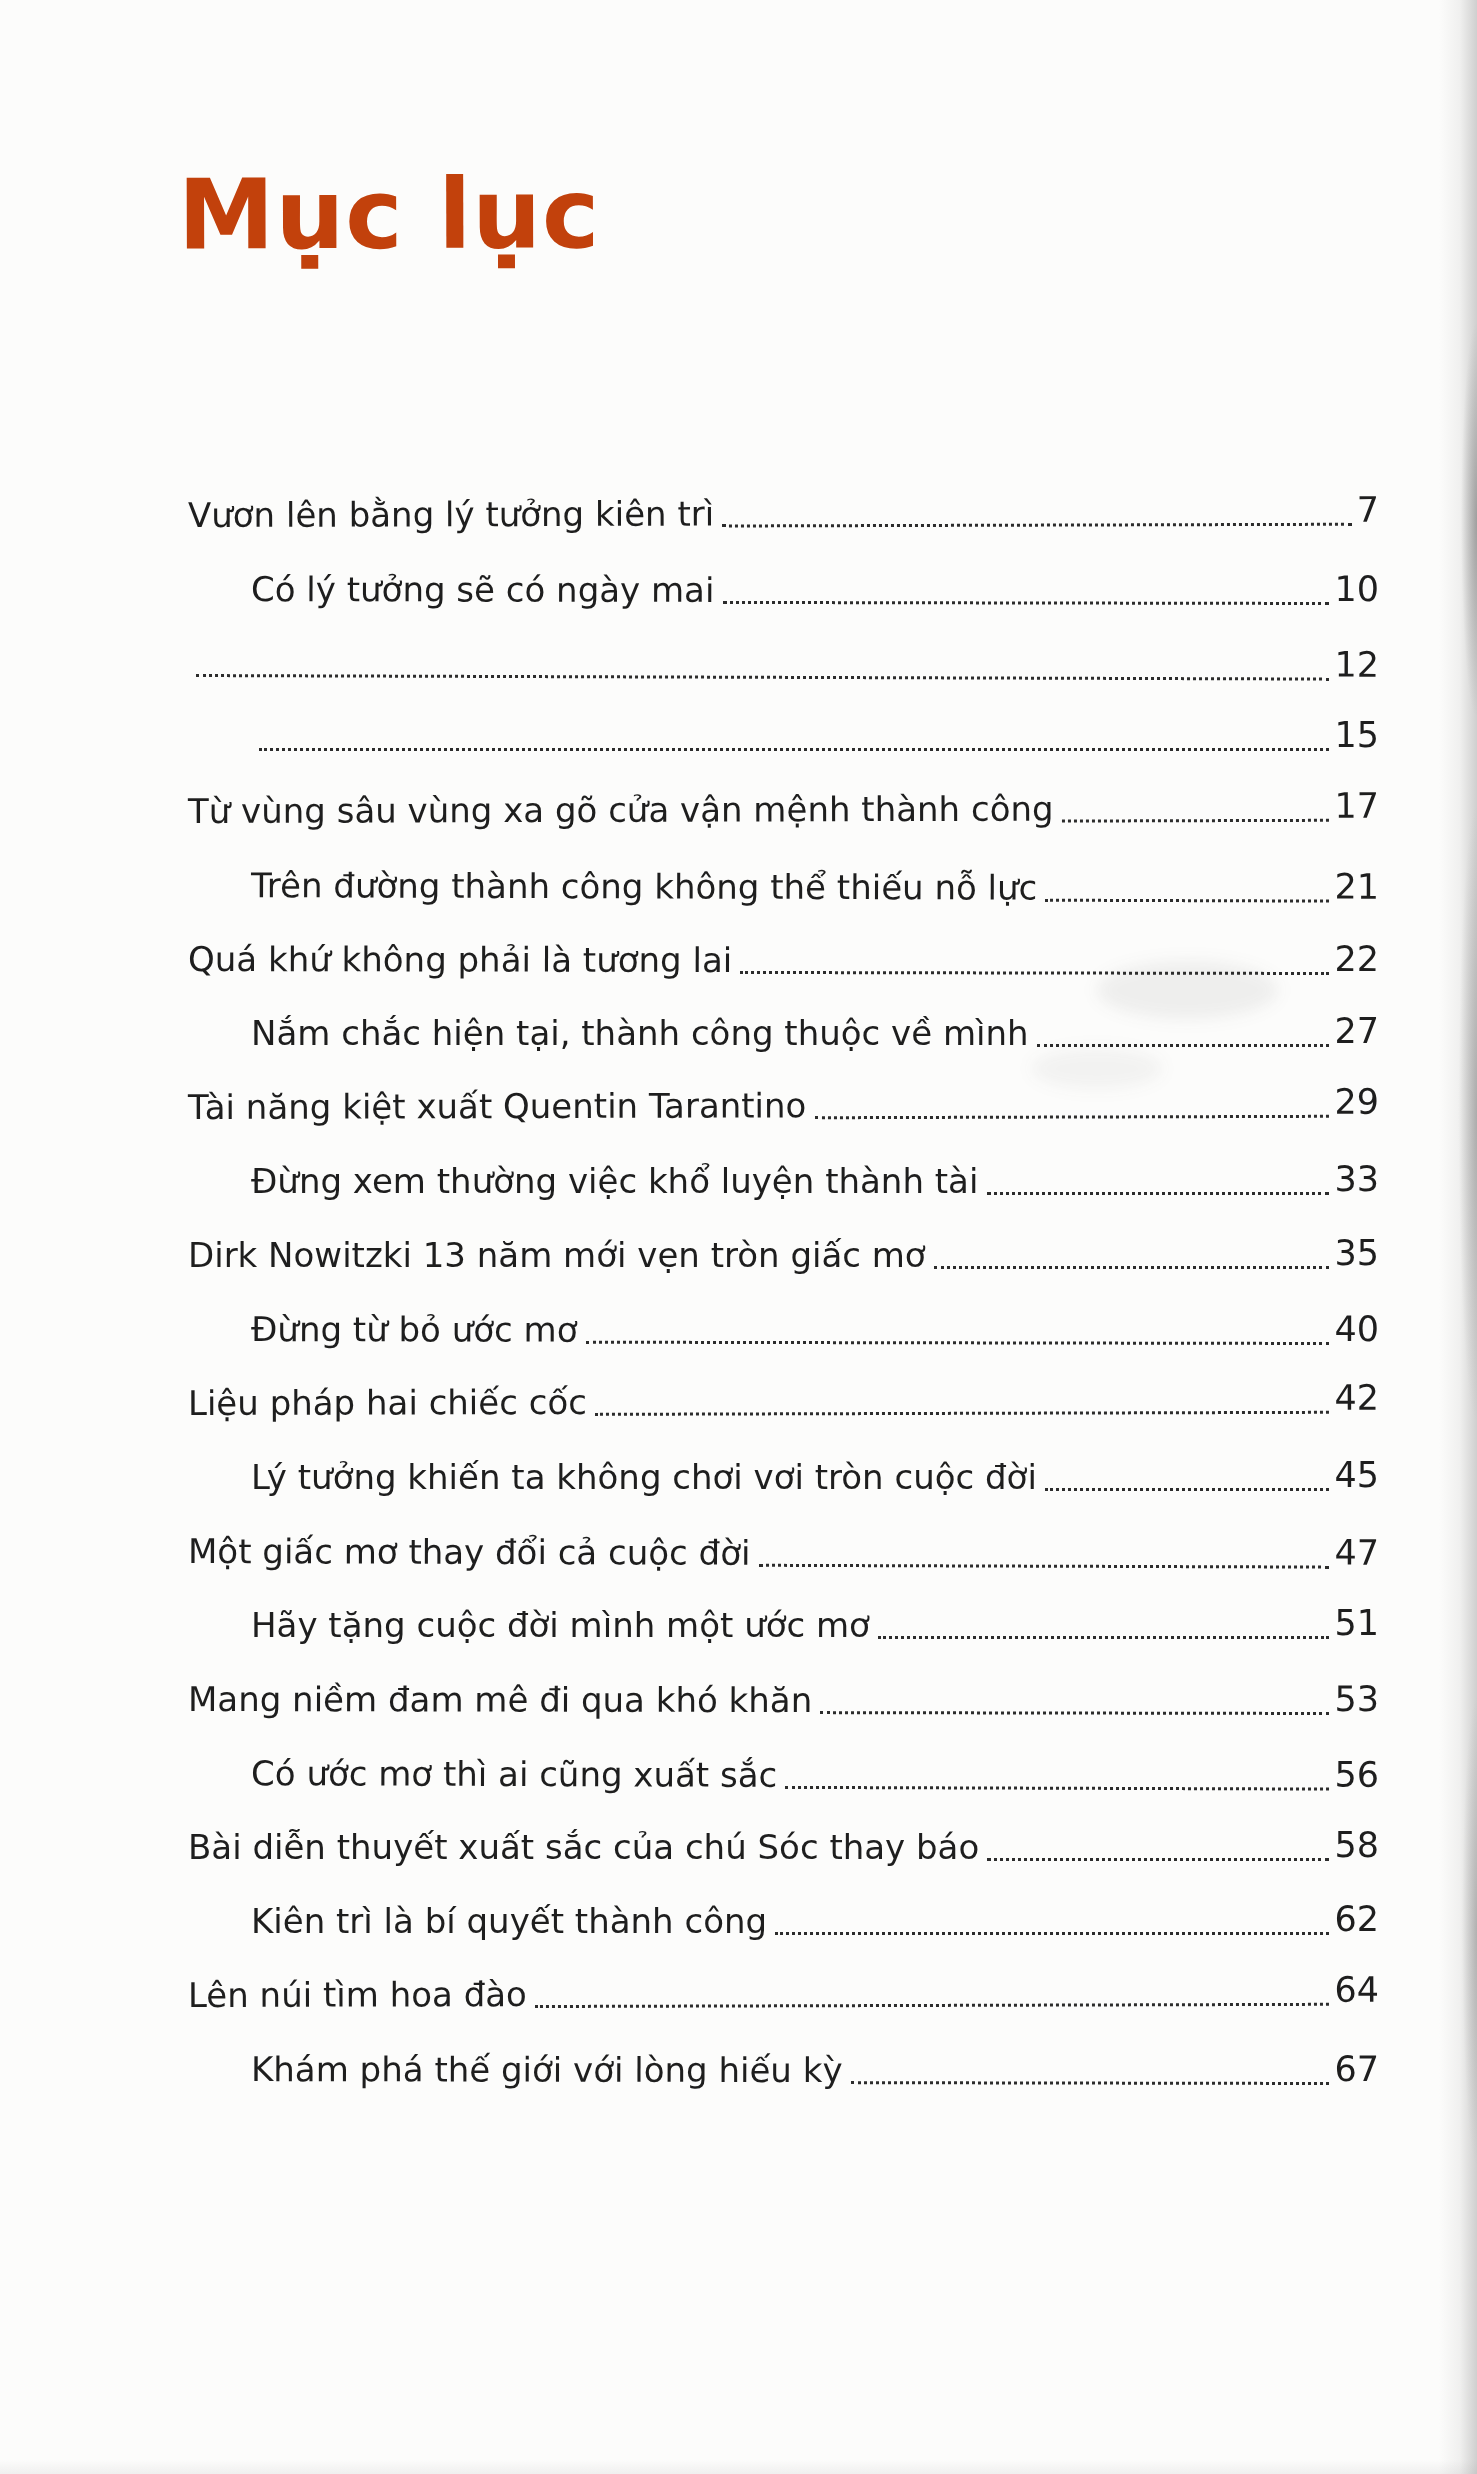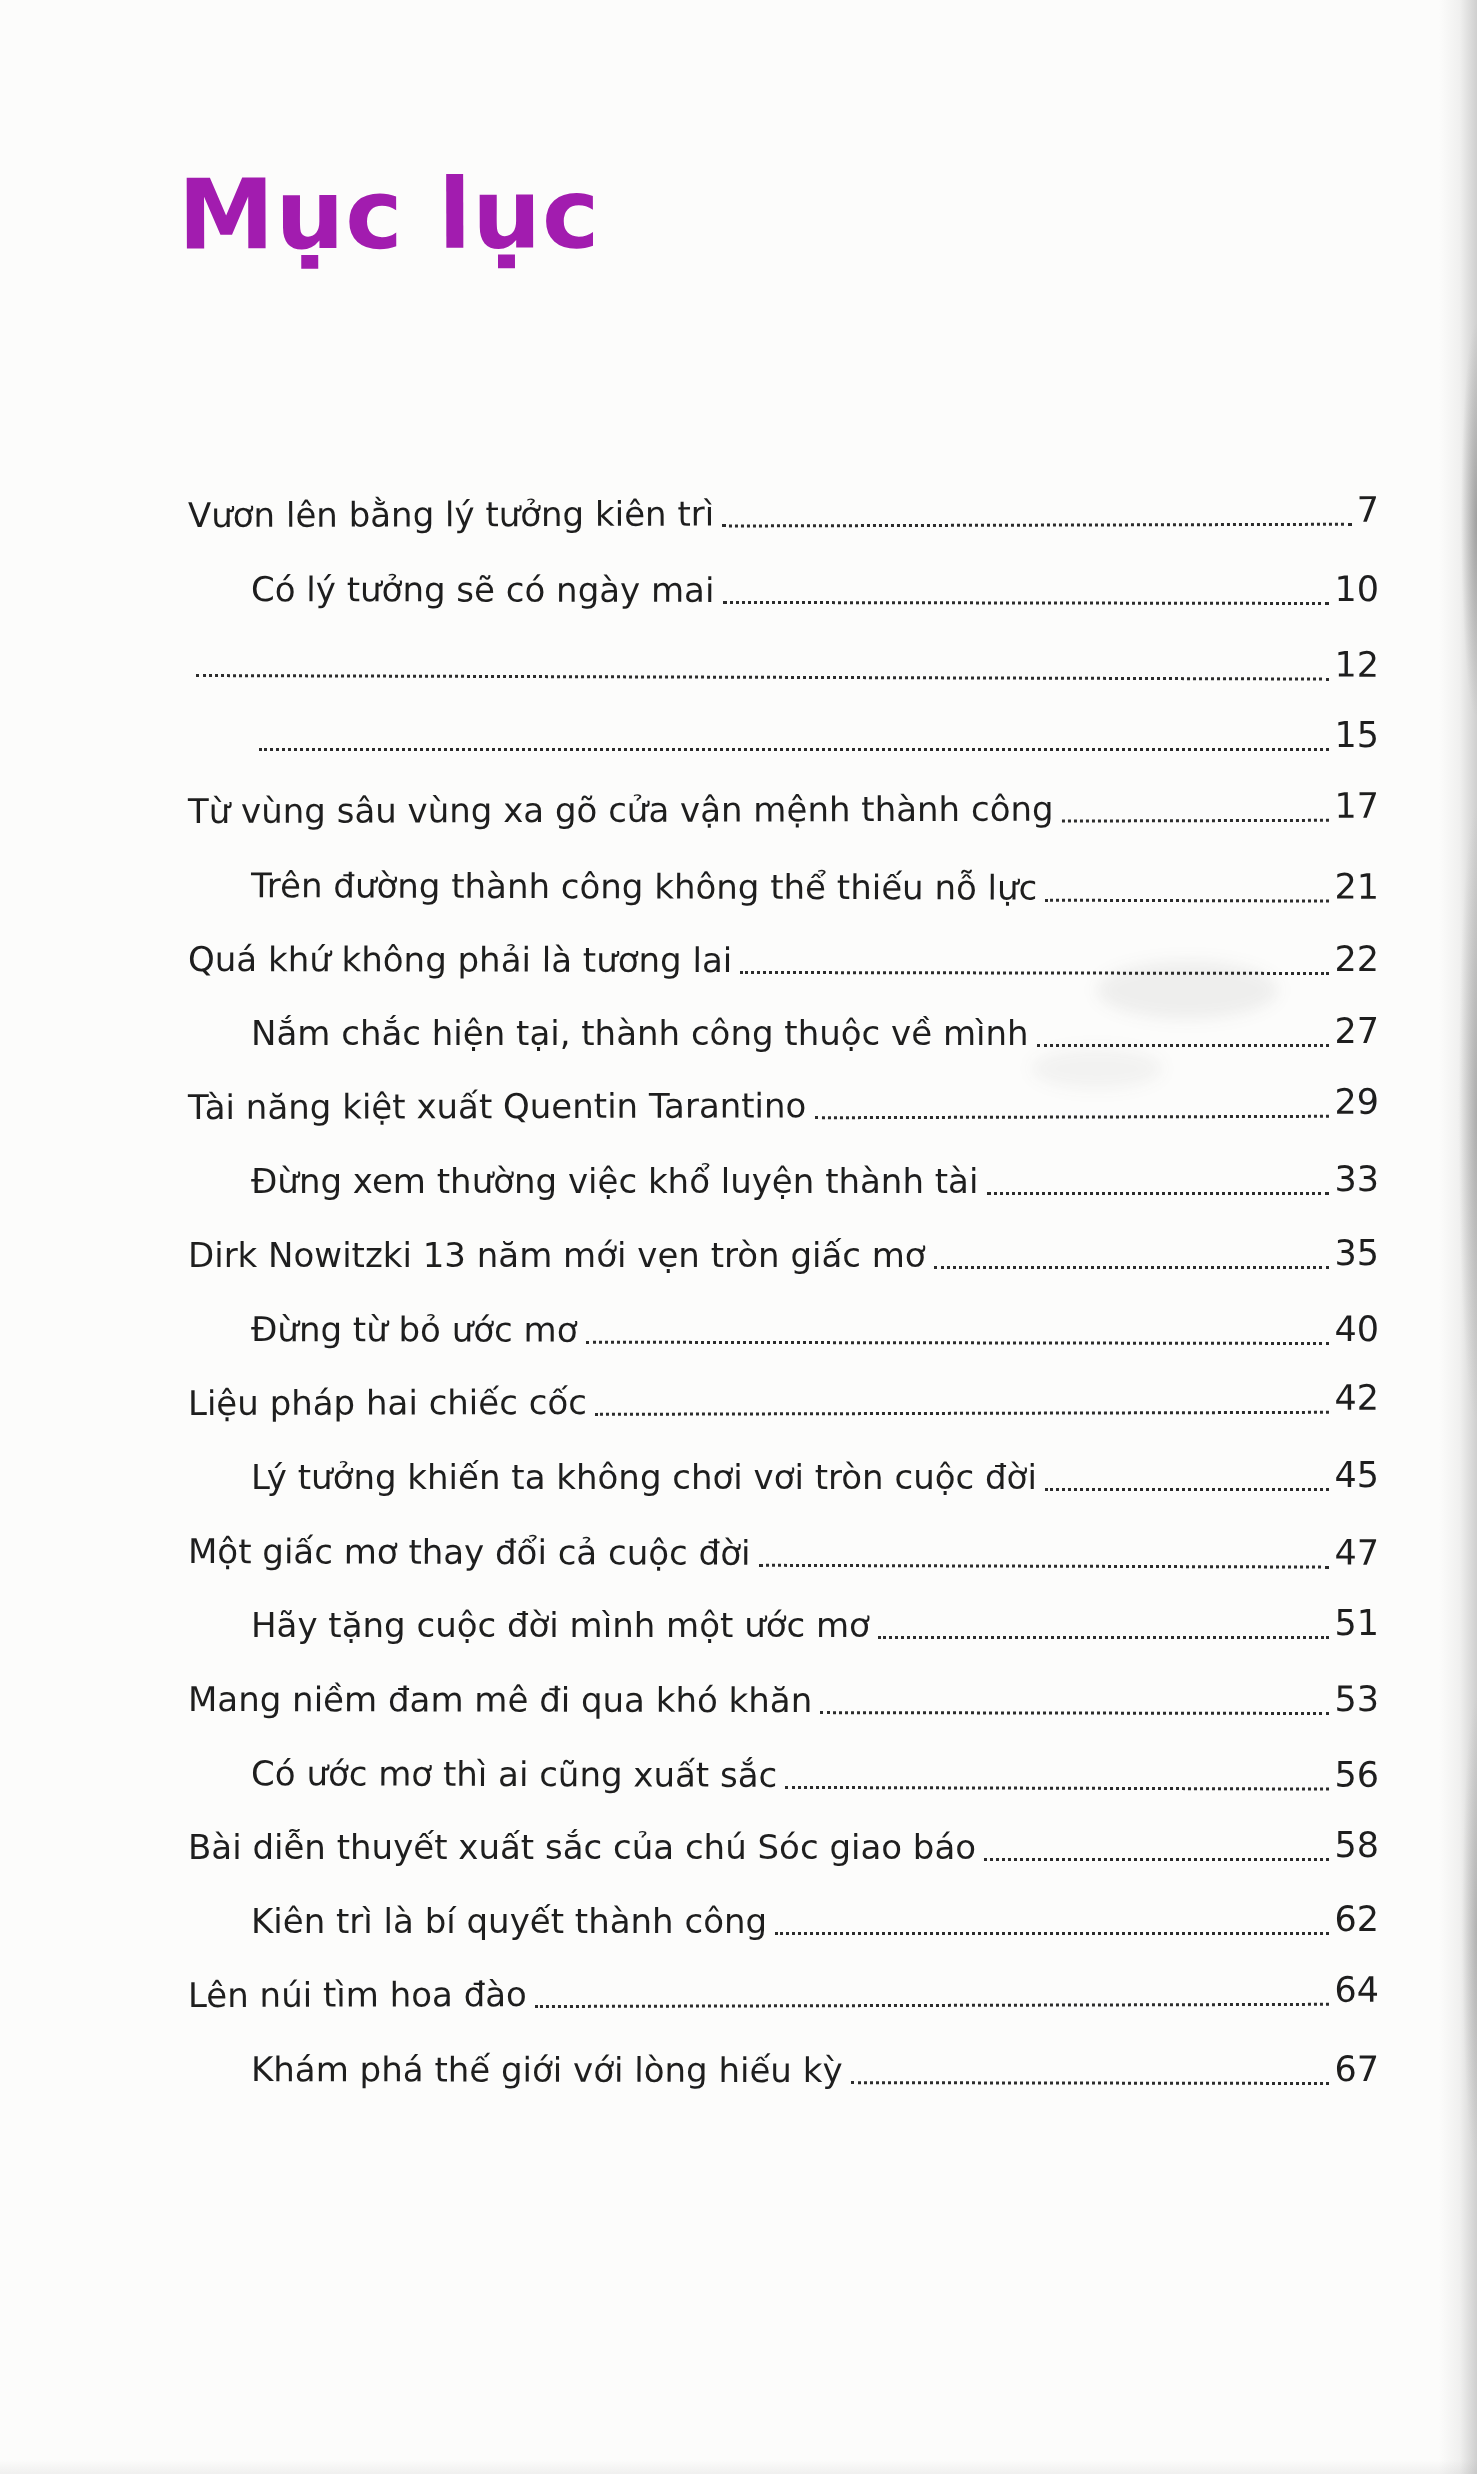--- a/index.html
+++ b/index.html
@@ -55,21 +55,21 @@
 
   .title {
     position: absolute;
     left: 178px;
     top: 162px;
     margin: 0;
     font-size: 97px;
     line-height: 1.1;
     font-weight: 600;
     letter-spacing: 0.8px;
-    color: #a21caf;
+    color: #c2410c;
     transform: rotate(-0.15deg);
   }
   .toc {
     position: absolute;
     left: 188px;
     top: 462px;
     width: 1191px;
   }
   .toc-row {
     display: flex;
@@ -213,21 +213,21 @@
     <span class="toc-page">53</span>
   </div>
 
   <div class="toc-row indent">
     <span class="toc-label">Có ước mơ thì ai cũng xuất sắc</span>
     <span class="toc-dots"></span>
     <span class="toc-page">56</span>
   </div>
 
   <div class="toc-row">
-    <span class="toc-label">Bài diễn thuyết xuất sắc của chú Sóc giao báo</span>
+    <span class="toc-label">Bài diễn thuyết xuất sắc của chú Sóc thay báo</span>
     <span class="toc-dots"></span>
     <span class="toc-page">58</span>
   </div>
 
   <div class="toc-row indent">
     <span class="toc-label">Kiên trì là bí quyết thành công</span>
     <span class="toc-dots"></span>
     <span class="toc-page">62</span>
   </div>
 

